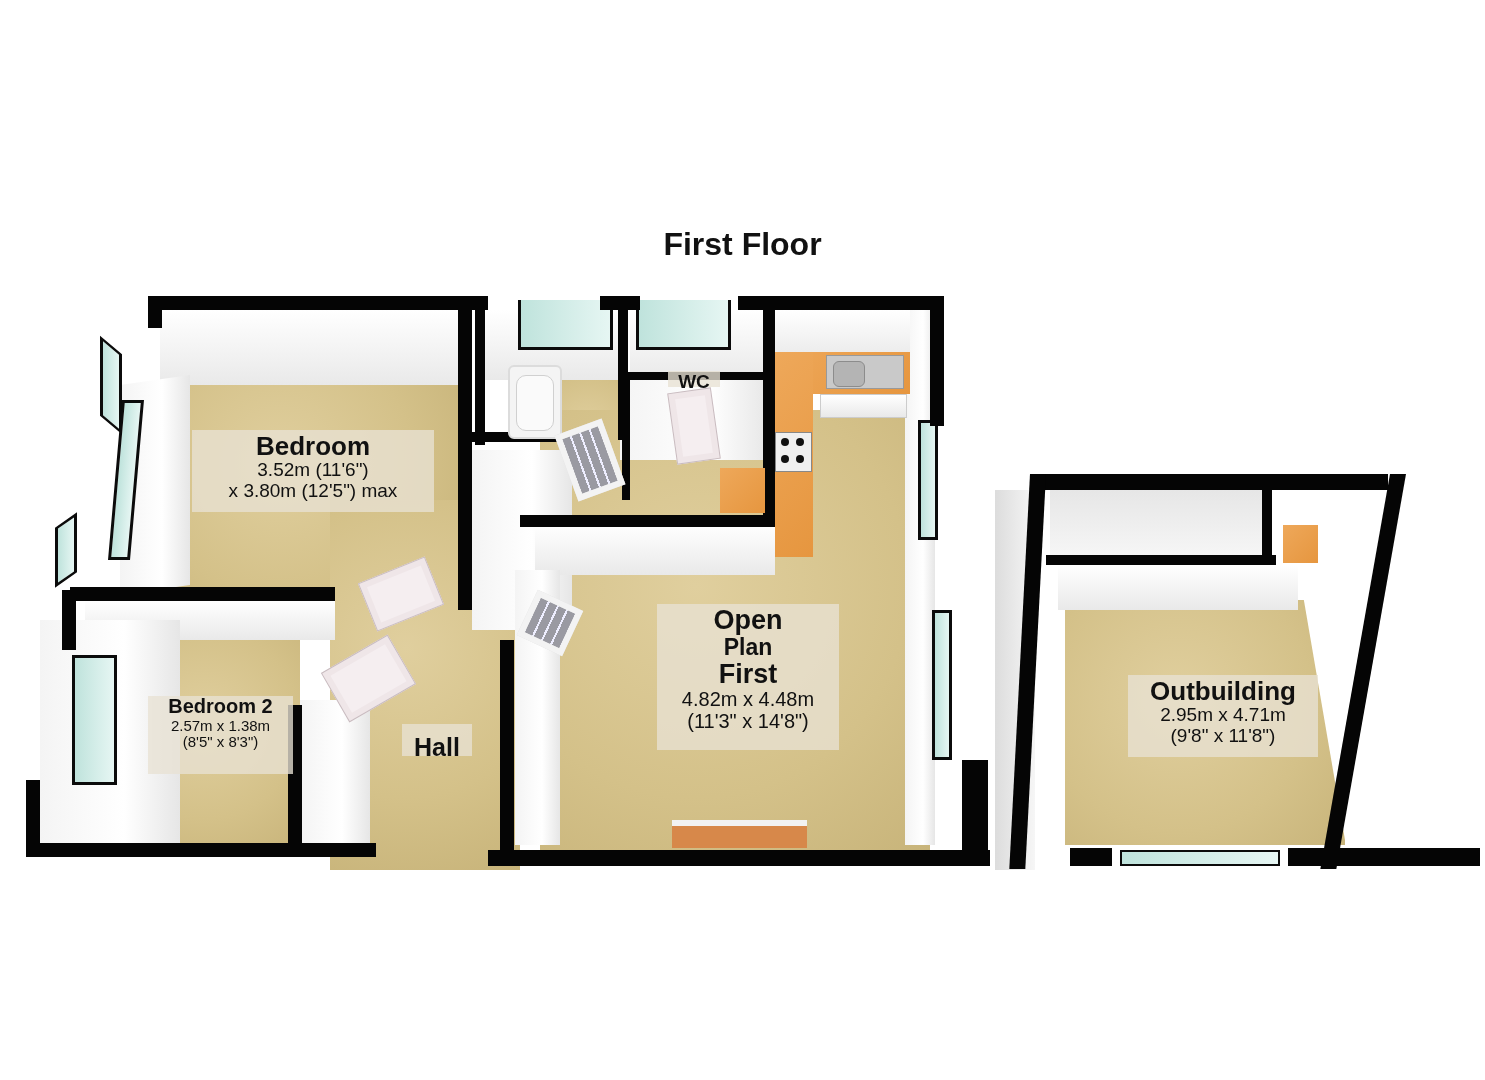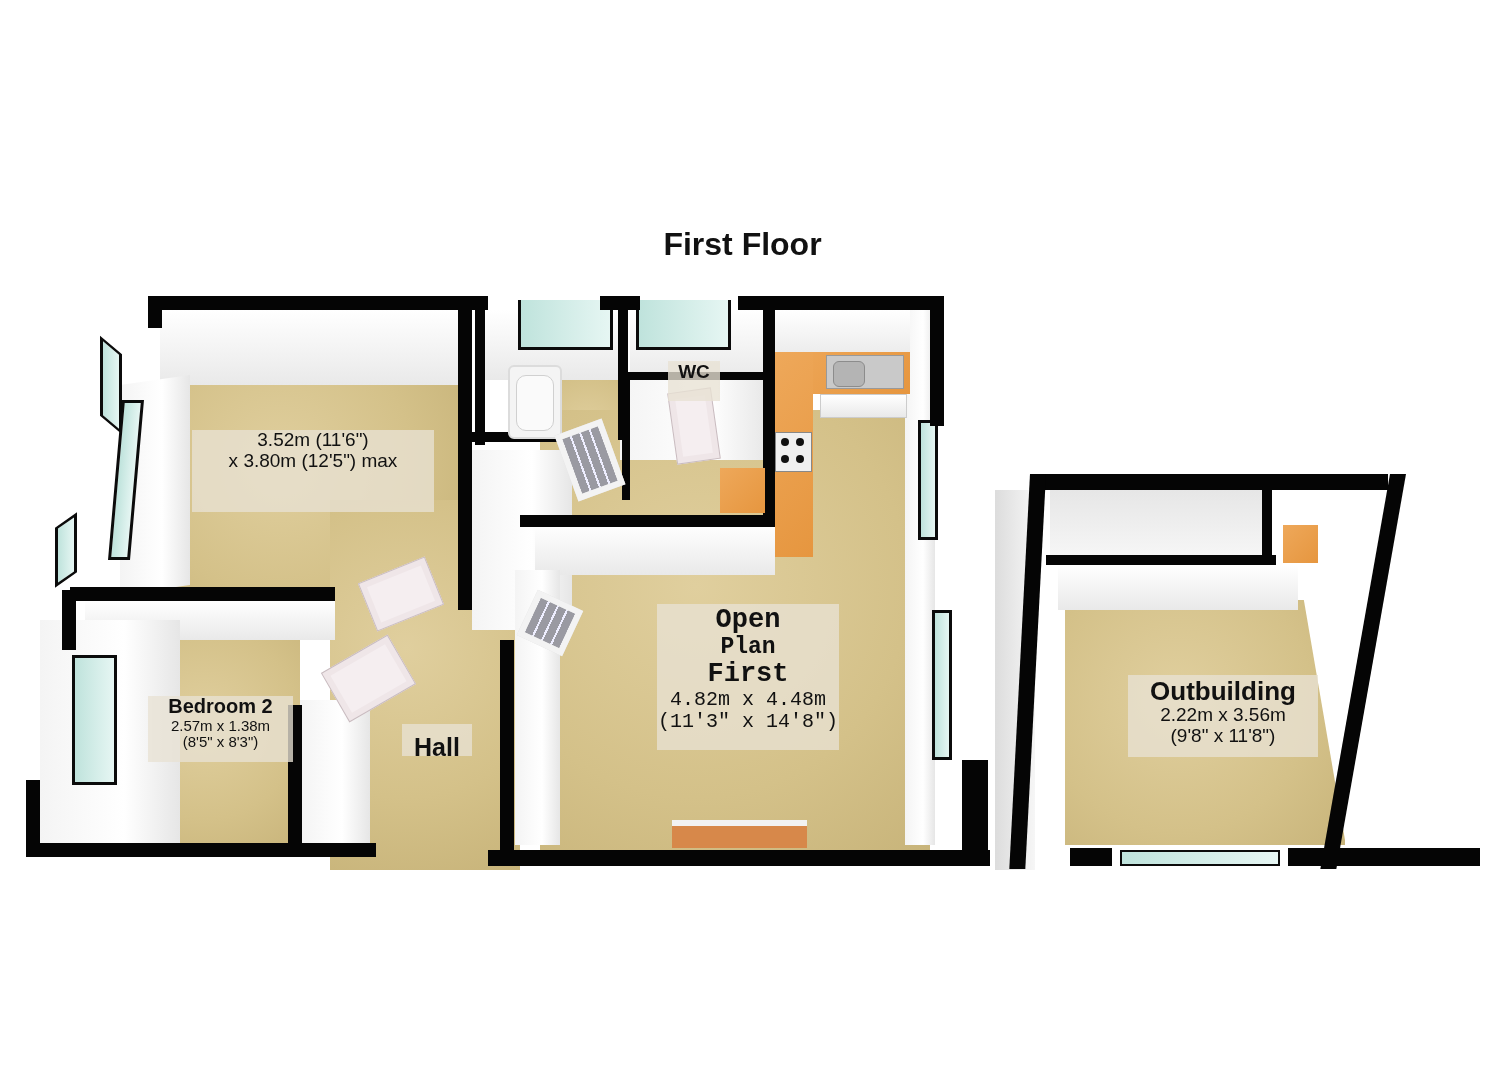--- a/index.html
+++ b/index.html
@@ -100,39 +100,40 @@
   </div>
   <div class="counter" style="left:672px;top:820px;width:135px;height:28px;background:linear-gradient(180deg,#f2f2f2 0 6px,#d7884a 6px);"></div>
 
   <div class="door" style="left:365px;top:568px;width:70px;height:50px;transform:rotate(-22deg);"></div>
   <div class="door" style="left:330px;top:650px;width:75px;height:55px;transform:rotate(-30deg);"></div>
   <div class="door-frosted" style="left:565px;top:425px;width:50px;height:70px;transform:rotate(-20deg);"></div>
   <div class="door" style="left:672px;top:390px;width:42px;height:70px;transform:rotate(-8deg);"></div>
   <div class="door-frosted" style="left:525px;top:598px;width:50px;height:50px;transform:rotate(25deg);"></div>
 
   <div class="label" style="left:192px;top:430px;width:242px;height:82px;">
+    <div class="name" style="font-size:26px;margin-top:2px;">Bedroom</div>
     <div style="font-size:19px;">3.52m (11'6")</div>
     <div style="font-size:19px;">x 3.80m (12'5") max</div>
   </div>
 
-  <div class="label" style="left:148px;top:696px;width:145px;height:66px;">
+  <div class="label" style="left:148px;top:696px;width:145px;height:78px;">
     <div class="name" style="font-size:20px;">Bedroom 2</div>
     <div style="font-size:15px;">2.57m x 1.38m</div>
     <div style="font-size:15px;">(8'5" x 8'3")</div>
   </div>
 
   <div class="label" style="left:402px;top:724px;width:70px;height:32px;">
     <div class="name" style="font-size:25px;margin-top:10px;">Hall</div>
   </div>
 
-  <div class="label" style="left:668px;top:361px;width:52px;height:40px;">
+  <div class="label" style="left:668px;top:371px;width:52px;height:16px;">
     <div class="name" style="font-size:19px;margin-top:1px;">WC</div>
   </div>
 
-  <div class="label" style="left:657px;top:604px;width:182px;height:146px;font-family:Liberation Mono, monospace;">
+  <div class="label" style="left:657px;top:604px;width:182px;height:146px;">
     <div class="name" style="font-size:27px;margin-top:2px;">Open</div>
     <div class="name" style="font-size:23px;">Plan</div>
     <div class="name" style="font-size:27px;">First</div>
     <div style="font-size:20px;">4.82m x 4.48m</div>
     <div style="font-size:20px;">(11'3" x 14'8")</div>
   </div>
 </div>
 
 <div>
   <div class="wface-v" style="left:995px;top:490px;width:40px;height:380px;background:linear-gradient(90deg,#dcdcdc,#f6f6f6);"></div>
@@ -147,16 +148,16 @@
   <div class="wall" style="left:1390px;top:474px;width:16px;height:395px;transform:skewX(-10deg);transform-origin:top;"></div>
   <div class="wall" style="left:1070px;top:848px;width:42px;height:18px;"></div>
   <div class="wall" style="left:1288px;top:848px;width:192px;height:18px;"></div>
   <div class="wall" style="left:1046px;top:555px;width:230px;height:10px;"></div>
   <div class="wall" style="left:1262px;top:490px;width:10px;height:72px;"></div>
 
   <div class="glass" style="left:1120px;top:850px;width:160px;height:16px;border-width:2px;"></div>
 
   <div class="label" style="left:1128px;top:675px;width:190px;height:82px;">
     <div class="name" style="font-size:26px;margin-top:2px;">Outbuilding</div>
-    <div style="font-size:19px;">2.22m x 3.56m</div>
+    <div style="font-size:19px;">2.95m x 4.71m</div>
     <div style="font-size:19px;">(9'8" x 11'8")</div>
   </div>
 </div>
 
 </body></html>

